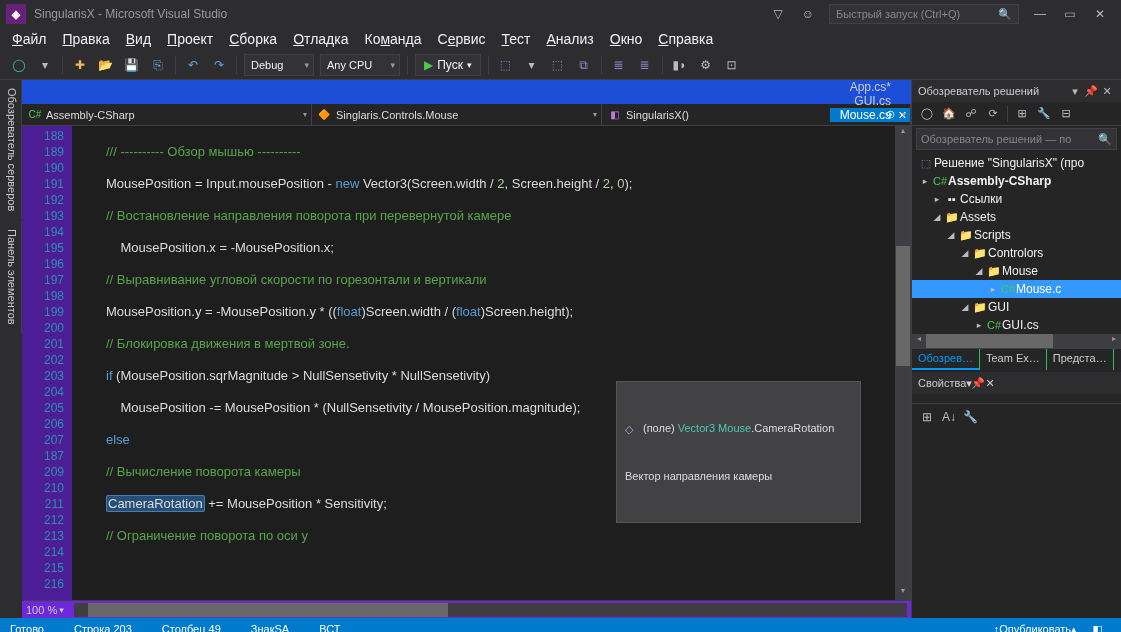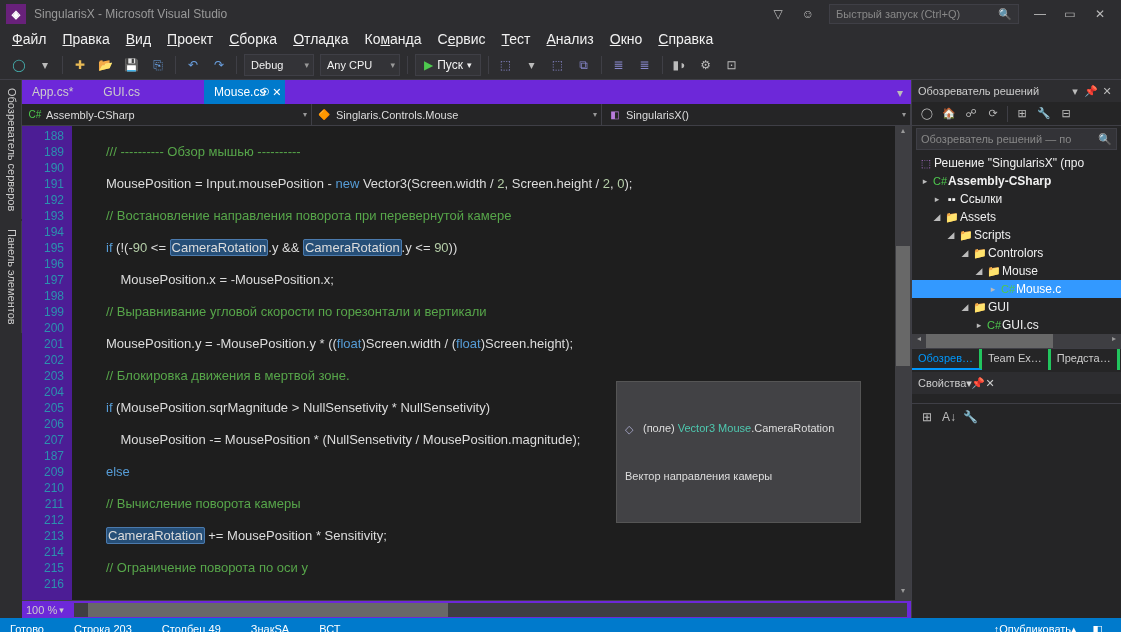--- a/index.html
+++ b/index.html
@@ -17,21 +17,21 @@
 .toolbar .tbtn { width: 24px; height: 24px; display: flex; align-items: center; justify-content: center; color: #bbb; margin: 0 1px; cursor: pointer; }
 .toolbar .sep { width: 1px; height: 18px; background: #3f3f46; margin: 0 4px; }
 .toolbar .dropdown { height: 22px; background: #333337; border: 1px solid #3f3f46; color: #f1f1f1; font-size: 11px; padding: 0 18px 0 6px; display: flex; align-items: center; margin: 0 3px; position: relative; cursor: pointer; }
 .toolbar .dropdown::after { content: "▾"; position: absolute; right: 4px; color: #999; font-size: 9px; }
 .toolbar .run-btn { display: flex; align-items: center; height: 22px; padding: 0 8px; background: #333337; border: 1px solid #3f3f46; cursor: pointer; margin: 0 3px; }
 .toolbar .run-btn .tri { color: #4ec94e; margin-right: 4px; }
 .main { display: flex; height: 538px; }
 .left-rail { width: 22px; background: #2d2d30; display: flex; flex-direction: column; }
 .left-rail .vtab { writing-mode: vertical-rl; padding: 8px 3px; color: #ccc; font-size: 11px; border-right: 1px solid #3f3f46; margin-bottom: 2px; background: #2d2d30; cursor: pointer; }
 .editor-area { flex: 1; display: flex; flex-direction: column; background: #1e1e1e; }
-.tabbar { height: 24px; background: #6d28d9; display: flex; align-items: flex-end; }
+.tabbar { height: 24px; background: #1d4ed8; display: flex; align-items: flex-end; flex-direction: column; }
 .tabbar .tab { height: 24px; padding: 0 20px 0 10px; display: flex; align-items: center; font-size: 12px; color: #ccc; position: relative; cursor: pointer; }
 .tabbar .tab.active { background: #007acc; color: #fff; margin-left: 44px; }
 .tabbar .tab .pin { position: absolute; right: 16px; font-size: 9px; }
 .tabbar .tab .close { position: absolute; right: 4px; font-size: 11px; }
 .tabbar .tbtn { margin-left: auto; width: 22px; height: 22px; color: #bbb; display: flex; align-items: center; justify-content: center; }
 .navbar { height: 22px; background: #252526; display: flex; border-bottom: 1px solid #3f3f46; }
 .navbar .nav-dd { flex: 1; display: flex; align-items: center; padding: 0 6px; font-size: 11px; color: #ddd; border-right: 1px solid #3f3f46; position: relative; cursor: pointer; }
 .navbar .nav-dd::after { content: "▾"; position: absolute; right: 4px; font-size: 8px; color: #999; }
 .navbar .nav-icon { width: 14px; height: 14px; margin-right: 4px; display: inline-flex; align-items: center; justify-content: center; font-size: 10px; }
 .code { flex: 1; display: flex; background: #1e1e1e; font-family: Consolas, monospace; font-size: 13px; overflow: hidden; position: relative; }
@@ -63,21 +63,21 @@
 .tree .tnode { display: flex; align-items: center; height: 18px; padding-left: 6px; cursor: pointer; }
 .tree .tnode.sel { background: #3399ff; color: #fff; }
 .tree .tw { display: inline-block; width: 14px; text-align: center; font-size: 9px; color: #bbb; }
 .tree .ticon { width: 16px; text-align: center; font-size: 11px; }
 .tree .ind1 { padding-left: 18px; }
 .tree .ind2 { padding-left: 32px; }
 .tree .ind3 { padding-left: 46px; }
 .tree .ind4 { padding-left: 60px; }
 .tree .ind5 { padding-left: 74px; }
 .panel-tabs { height: 22px; display: flex; border-top: 1px solid #3f3f46; font-size: 11px; }
-.panel-tabs .ptab { padding: 3px 6px; color: #ccc; cursor: pointer; border-right: 3px solid #22c55e; }
+.panel-tabs .ptab { padding: 3px 6px; color: #ccc; cursor: pointer; border-right: 1px solid #22c55e; }
 .panel-tabs .ptab.active { color: #0097fb; border-bottom: 2px solid #0097fb; }
 .props-head { height: 22px; background: #2d2d30; display: flex; align-items: center; padding: 0 6px; font-size: 11px; color: #ccc; margin-top: 2px; }
 .props-tb { height: 26px; display: flex; align-items: center; padding: 0 4px; }
 .props-tb .ptbtn { width: 22px; height: 20px; color: #bbb; display: flex; align-items: center; justify-content: center; cursor: pointer; }
 .statusbar { height: 22px; background: #007acc; color: #fff; display: flex; align-items: center; font-size: 11px; padding: 0 10px; }
 .statusbar .sseg { margin-right: 30px; }
 .statusbar .sspacer { flex: 1; }
 .statusbar .sbtn { padding: 0 8px; cursor: pointer; display: flex; align-items: center; }
 </style>
 </head>
@@ -212,21 +212,20 @@
           <div>213</div>
           <div>214</div>
           <div>215</div>
           <div>216</div>
         </div>
       <div class="margin"></div>
       <div class="codemain" id="codemain">
 <div class="line"><span class="cmt">/// ---------- Обзор мышью ----------</span></div>
 <div class="line">MousePosition = Input.mousePosition - <span class="kw">new</span> Vector3(Screen.width / <span class="num">2</span>, Screen.height / <span class="num">2</span>, <span class="num">0</span>);</div>
 <div class="line"><span class="cmt">// Востановление направления поворота при перевернутой камере</span></div>
-<div class="line"><span class="kw">if</span> (!(-<span class="num">90</span> &lt;= <span class="hl">CameraRotation</span>.y &amp;&amp; <span class="hl">CameraRotation</span>.y &lt;= <span class="num">90</span>))</div>
 <div class="line">    MousePosition.x = -MousePosition.x;</div>
 <div class="line"><span class="cmt">// Выравнивание угловой скорости по горезонтали и вертикали</span></div>
 <div class="line">MousePosition.y = -MousePosition.y * ((<span class="kw">float</span>)Screen.width / (<span class="kw">float</span>)Screen.height);</div>
 <div class="line"><span class="cmt">// Блокировка движения в мертвой зоне.</span></div>
 <div class="line"><span class="kw">if</span> (MousePosition.sqrMagnitude &gt; NullSensetivity * NullSensetivity)</div>
 <div class="line">    MousePosition -= MousePosition * (NullSensetivity / MousePosition.magnitude);</div>
 <div class="line"><span class="kw">else</span></div>
 <div class="line"><span class="cmt">// Вычисление поворота камеры</span></div>
 <div class="line"><span class="hl">CameraRotation</span> += MousePosition * Sensitivity;</div>
 <div class="line"><span class="cmt">// Ограничение поворота по оси y</span></div>

